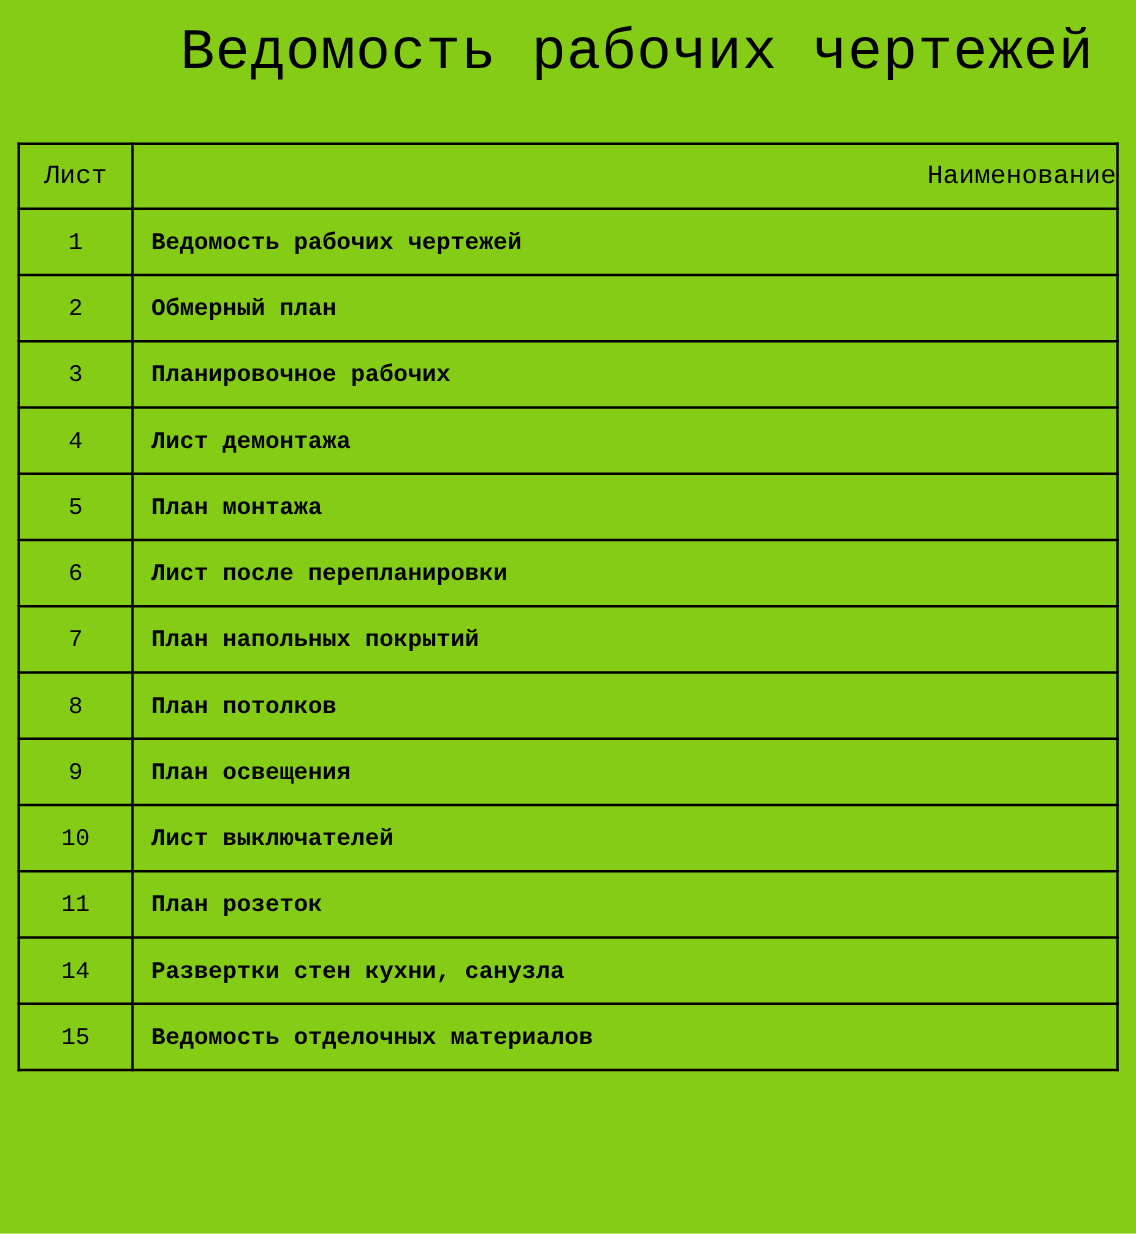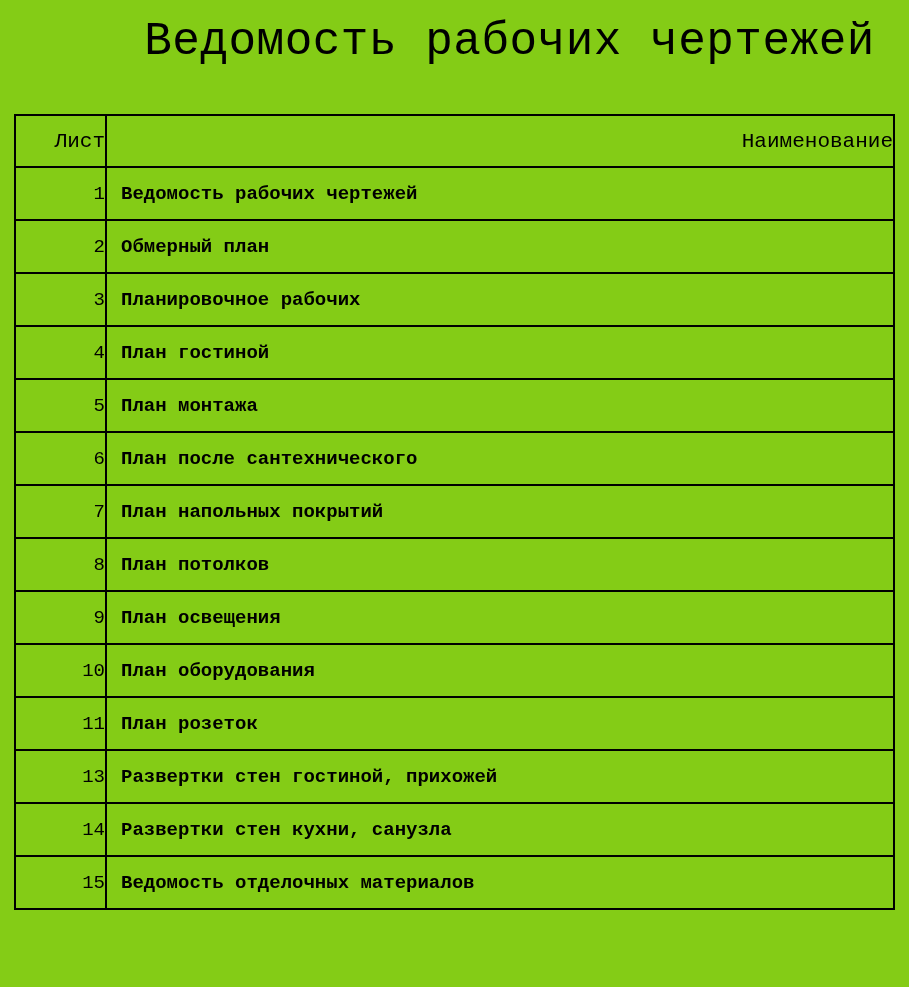--- a/index.html
+++ b/index.html
@@ -31,21 +31,21 @@
     width: 881px;
     margin: 46px 14px 0 14px;
   }
   table.sheet-table th,
   table.sheet-table td {
     border: 2px solid #000000;
     vertical-align: middle;
   }
   th.col-sheet, td.col-sheet {
     width: 91px;
-    text-align: right;
+    text-align: center;
   }
   thead th {
     height: 52px;
     font-size: 21px;
     font-weight: 400;
     text-align: right;
   }
   tbody td {
     height: 53px;
     font-size: 19px;
@@ -80,53 +80,49 @@
         <tr>
           <td class="col-sheet">2</td>
           <td class="col-name">Обмерный план</td>
         </tr>
         <tr>
           <td class="col-sheet">3</td>
           <td class="col-name">Планировочное рабочих</td>
         </tr>
         <tr>
           <td class="col-sheet">4</td>
-          <td class="col-name">План гостиной</td>
+          <td class="col-name">Лист демонтажа</td>
         </tr>
         <tr>
           <td class="col-sheet">5</td>
           <td class="col-name">План монтажа</td>
         </tr>
         <tr>
           <td class="col-sheet">6</td>
-          <td class="col-name">План после сантехнического</td>
+          <td class="col-name">Лист после перепланировки</td>
         </tr>
         <tr>
           <td class="col-sheet">7</td>
           <td class="col-name">План напольных покрытий</td>
         </tr>
         <tr>
           <td class="col-sheet">8</td>
           <td class="col-name">План потолков</td>
         </tr>
         <tr>
           <td class="col-sheet">9</td>
           <td class="col-name">План освещения</td>
         </tr>
         <tr>
           <td class="col-sheet">10</td>
-          <td class="col-name">План оборудования</td>
+          <td class="col-name">Лист выключателей</td>
         </tr>
         <tr>
           <td class="col-sheet">11</td>
           <td class="col-name">План розеток</td>
-        </tr>
-        <tr>
-          <td class="col-sheet">13</td>
-          <td class="col-name">Развертки стен гостиной, прихожей</td>
         </tr>
         <tr>
           <td class="col-sheet">14</td>
           <td class="col-name">Развертки стен кухни, санузла</td>
         </tr>
         <tr>
           <td class="col-sheet">15</td>
           <td class="col-name">Ведомость отделочных материалов</td>
         </tr>
       </tbody>

